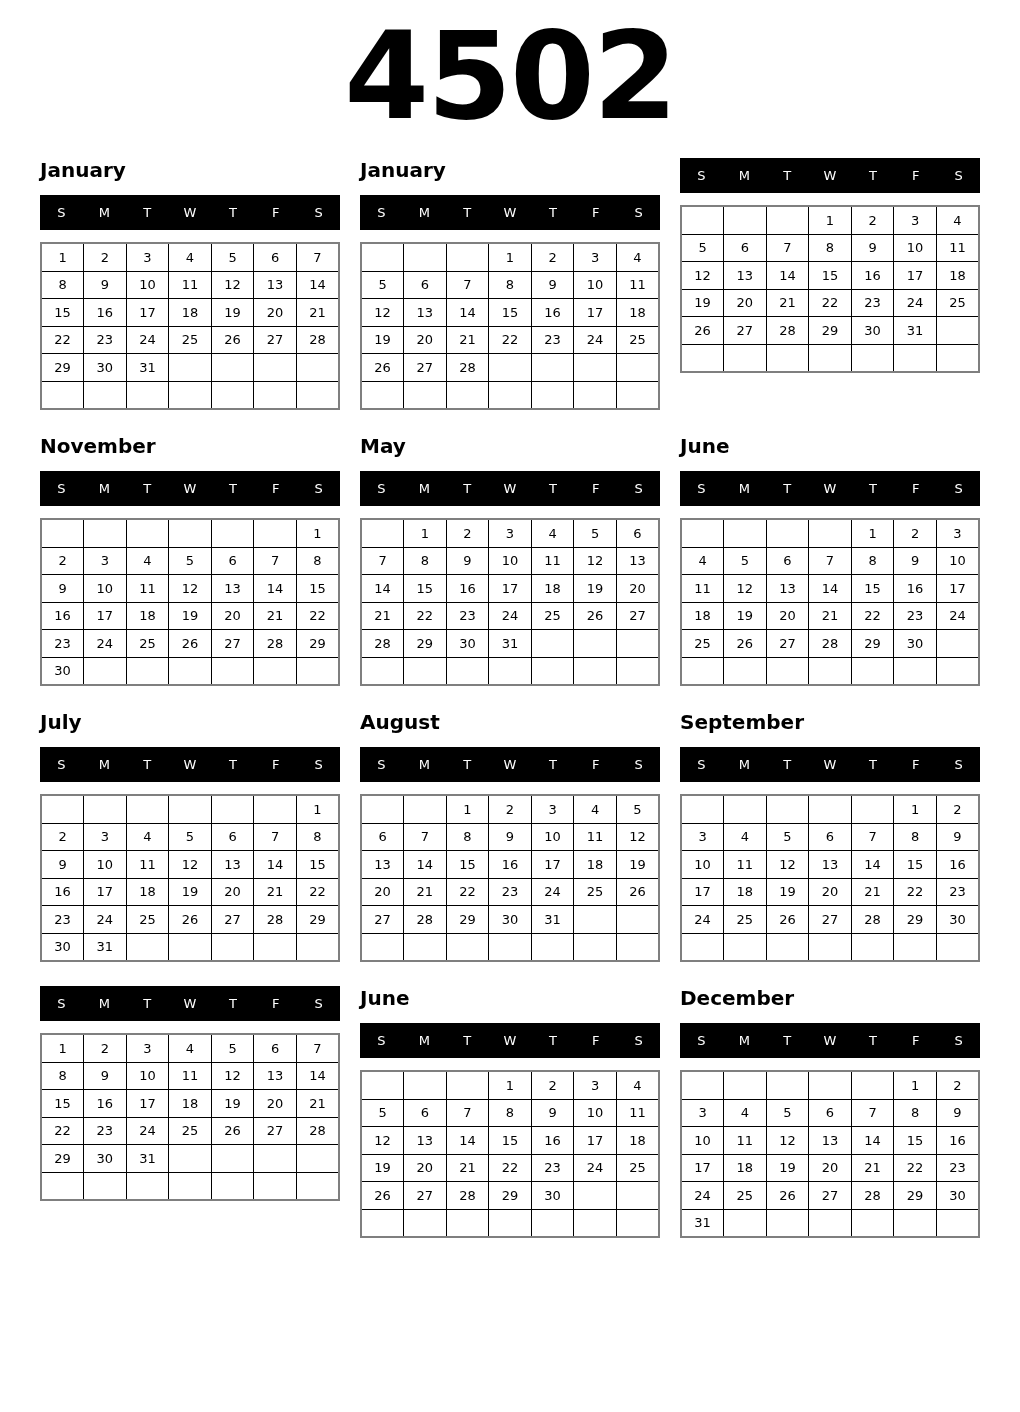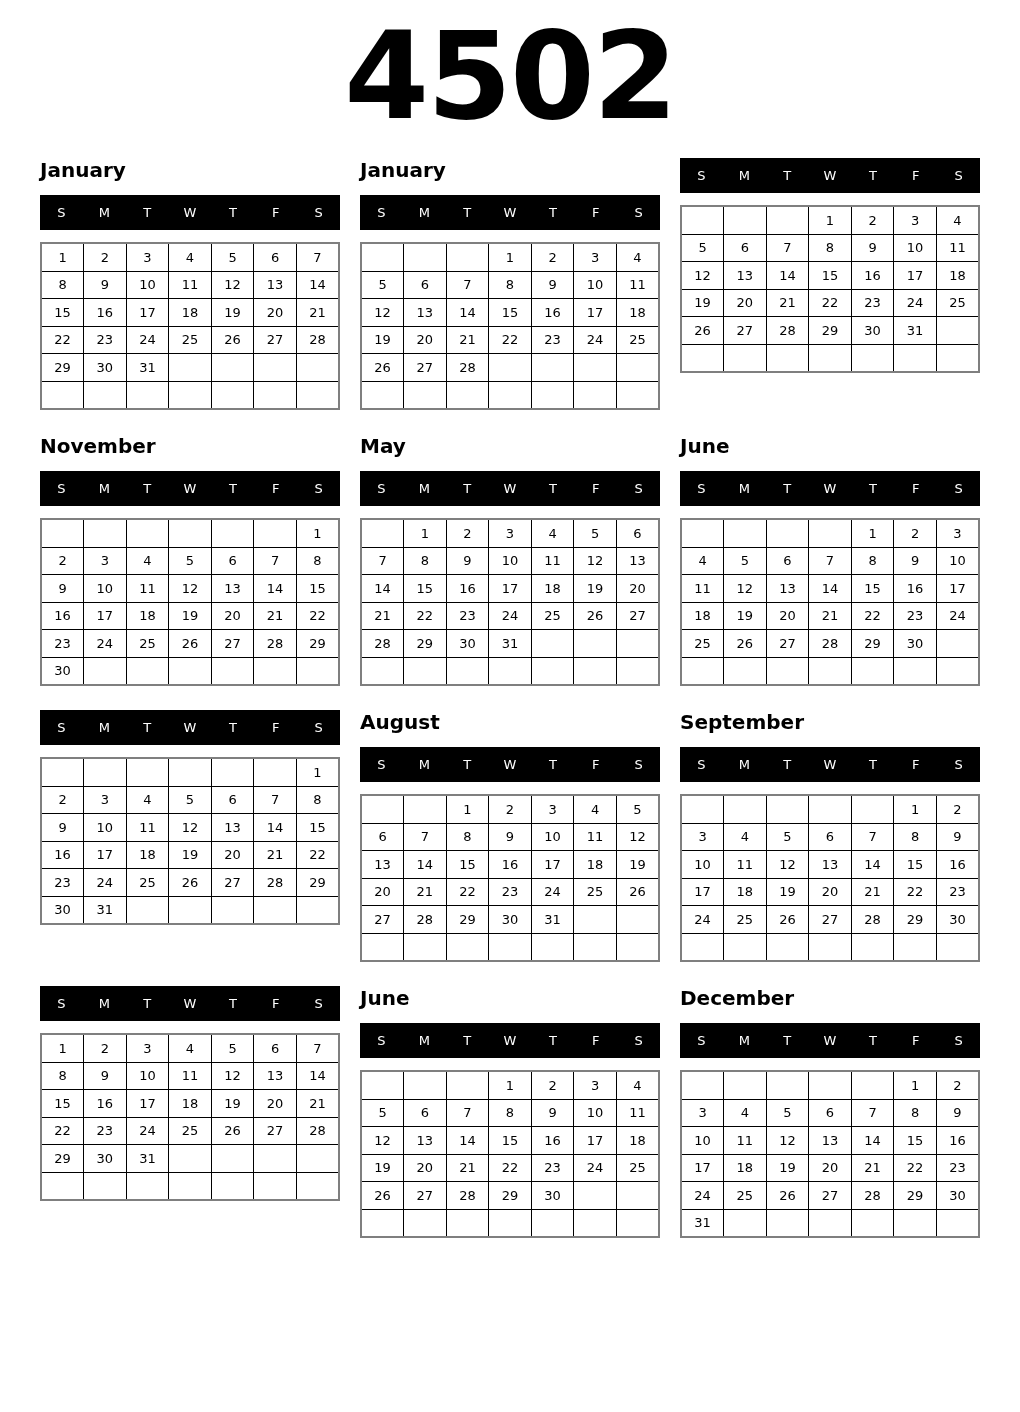--- a/index.html
+++ b/index.html
@@ -485,20 +485,21 @@
             <td></td>
             <td></td>
             <td></td>
             <td></td>
             <td></td>
           </tr>
         </tbody>
       </table>
     </section>
     <section class="month-section">
+      <h2 class="month-title">July</h2>
       <div class="dow-bar">
         <span>S</span>
         <span>M</span>
         <span>T</span>
         <span>W</span>
         <span>T</span>
         <span>F</span>
         <span>S</span>
       </div>
       <table class="month-table">

